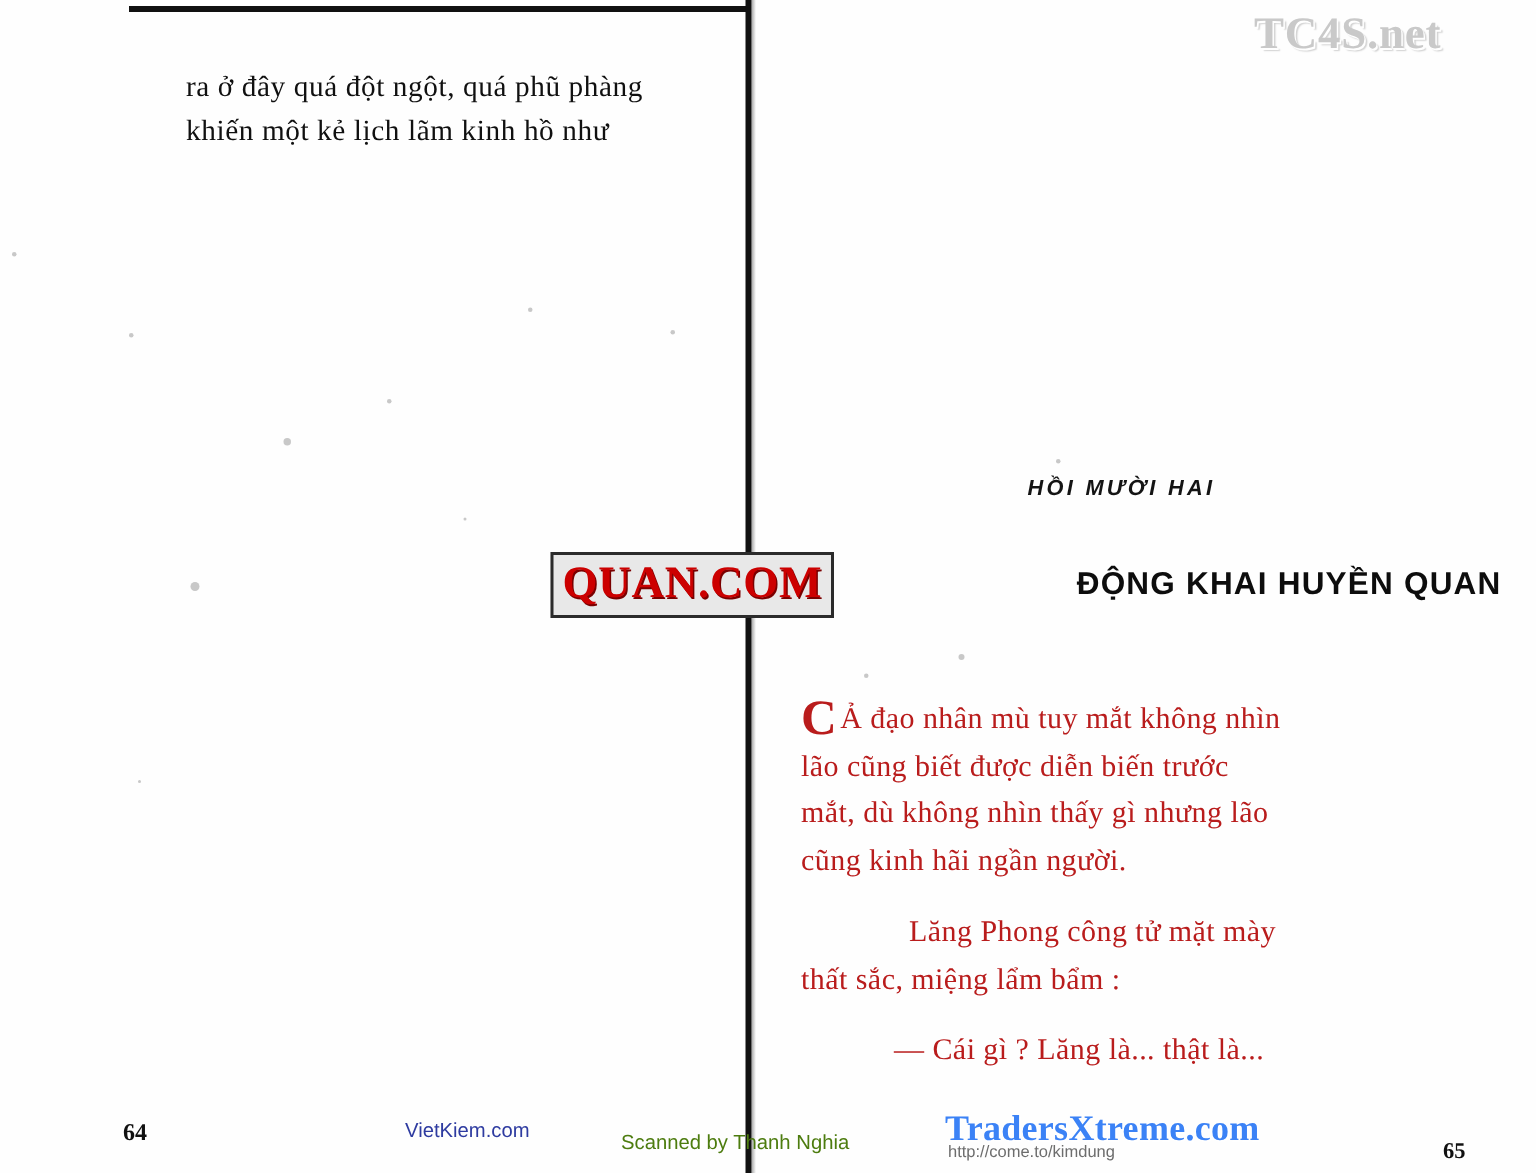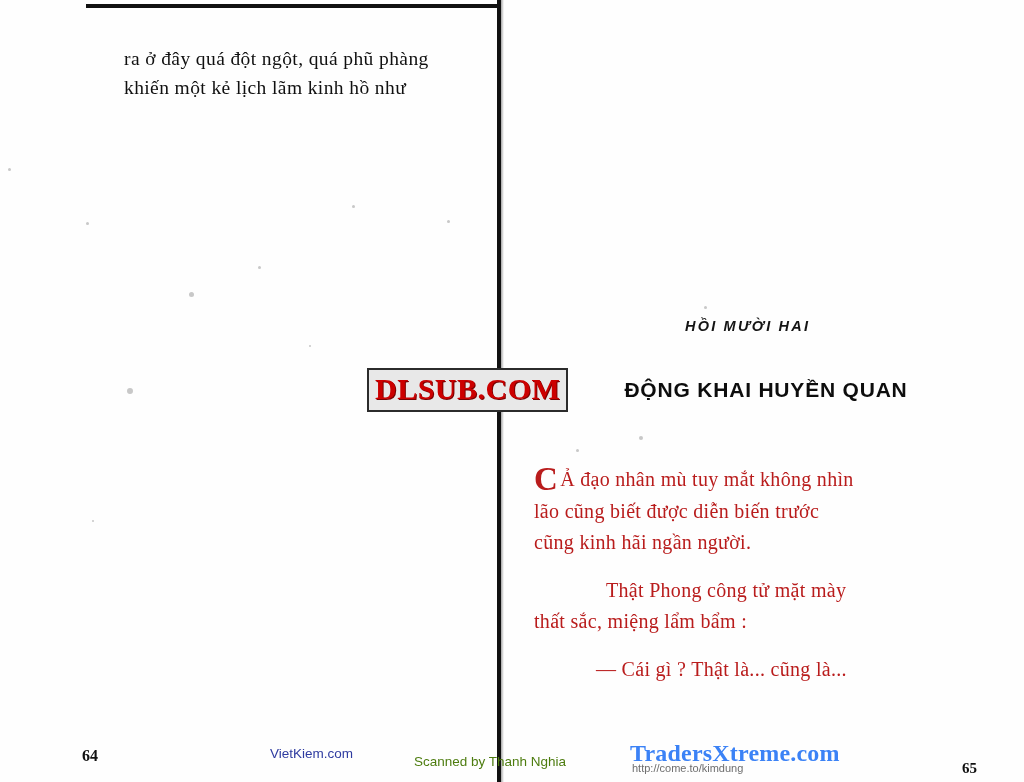--- a/index.html
+++ b/index.html
@@ -106,21 +106,21 @@
   #chapter-title {
     position: absolute;
     left: 30px;
     top: 378px;
     width: 470px;
     font-family: "Liberation Sans", sans-serif;
     font-weight: bold;
     font-size: 21px;
     letter-spacing: .8px;
     color: #0d0d0d;
-    text-align: center;
+    text-align: right;
     white-space: nowrap;
   }
 
   #body-text {
     position: absolute;
     left: 33px;
     top: 464px;
     width: 470px;
     font-size: 20px;
     line-height: 31.5px;
@@ -245,35 +245,37 @@
 
   <div id="right-page">
     <div id="chapter-label">HỒI MƯỜI HAI</div>
     <div id="chapter-title">ĐỘNG KHAI HUYỀN QUAN</div>
 
     <div id="body-text">
       <span class="ln">
         <span class="drop">C</span><span>Ả đạo nhân mù tuy mắt không nhìn</span>
       </span>
       <span class="ln">lão cũng biết được diễn biến trước</span>
+      <span class="ln">mắt, dù không nhìn thấy gì nhưng lão</span>
       <span class="ln">cũng kinh hãi ngần người.</span>
 
       <span class="para-gap" style="display:block;"></span>
 
-      <span class="ln pindent">Thật Phong công tử mặt mày</span>
+      <span class="ln pindent">Lăng Phong công tử mặt mày</span>
       <span class="ln">thất sắc, miệng lẩm bẩm :</span>
 
       <span class="para-gap" style="display:block;"></span>
 
-      <span class="ln pindent2">— Cái gì ? Thật là... cũng là...</span>
+      <span class="ln pindent2">— Cái gì ? Lăng là... thật là...</span>
     </div>
 
     <div id="page-num-right" style="left:461px;top:760px;position:absolute;">65</div>
   </div>
 
   <div class="footer-credit" id="credit-1">VietKiem.com</div>
   <div class="footer-credit" id="credit-2">Scanned by Thanh Nghia</div>
   <div class="footer-credit" id="credit-3">http://come.to/kimdung</div>
 
-  <div id="wm-dlsub">DLSUB.COM</div>
+  <div id="wm-tc4s">TC4S.net</div>
+  <div id="wm-dlsub">QUAN.COM</div>
   <div id="wm-traders">TradersXtreme.com</div>
 
 </div>
 
 </body></html>

